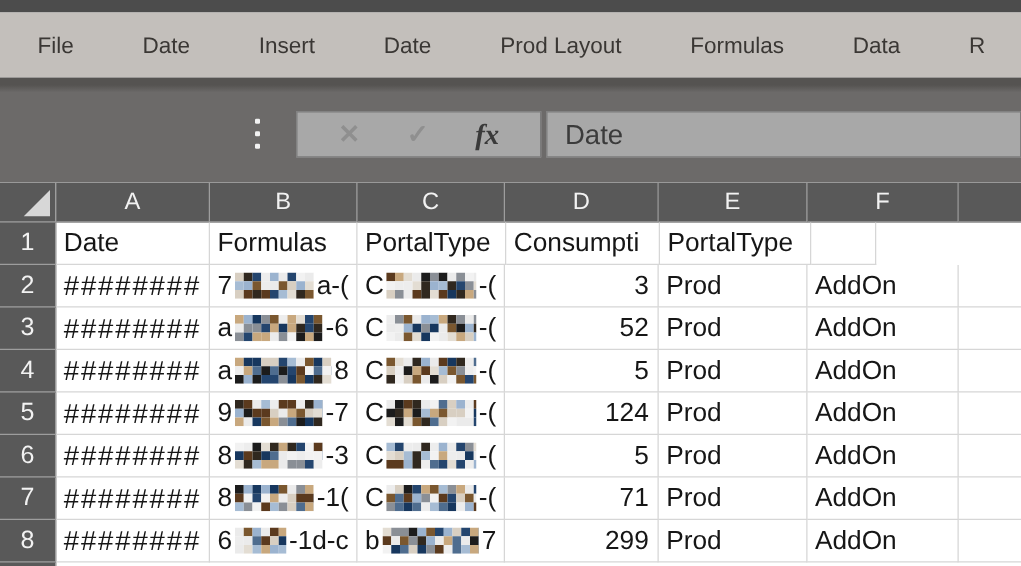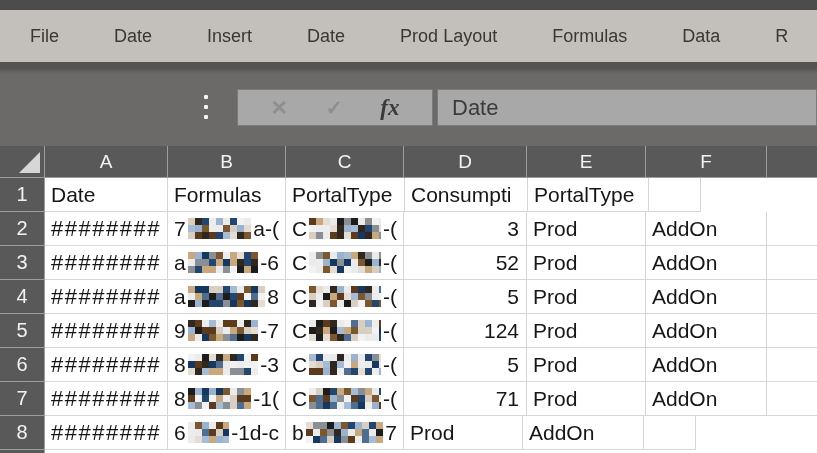--- a/index.html
+++ b/index.html
@@ -700,20 +700,21 @@
               <i style="background: rgb(166, 188, 212);"></i>
               <i style="background: rgb(200, 168, 126);"></i>
               <i style="background: rgb(28, 28, 28);"></i>
               <i style="background: rgb(200, 168, 126);"></i>
               <i style="background: rgb(23, 55, 94);"></i>
               <i style="background: rgb(23, 55, 94);"></i>
               <i style="background: rgb(28, 28, 28);"></i>
             </span>
             <span class="suf">7</span>
           </div>
+          <div class="cell num" style="width: 123px;">299</div>
           <div class="cell" style="width: 119px;">Prod</div>
           <div class="cell" style="width: 121px;">AddOn</div>
           <div class="cell" style="width: 52px;"></div>
         </div>
       </div>
   </div>
 
 </div>
 
 </body></html>

